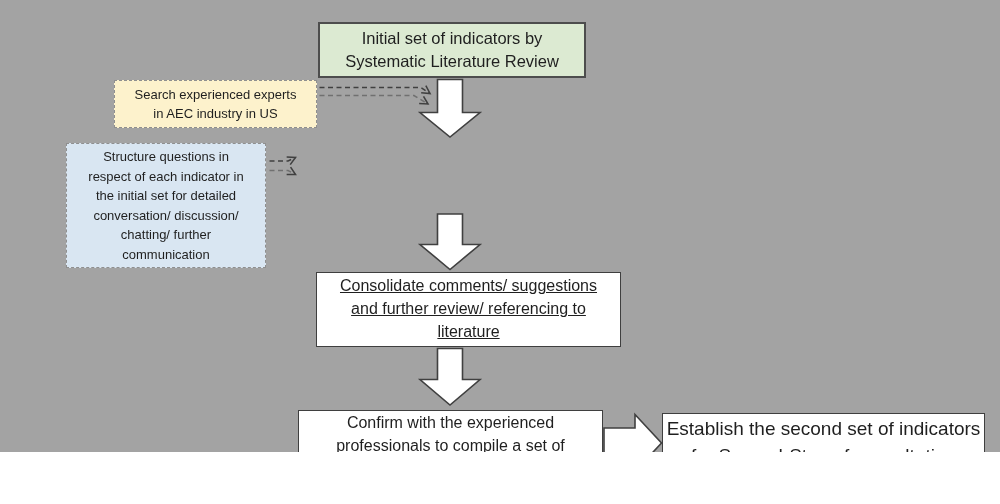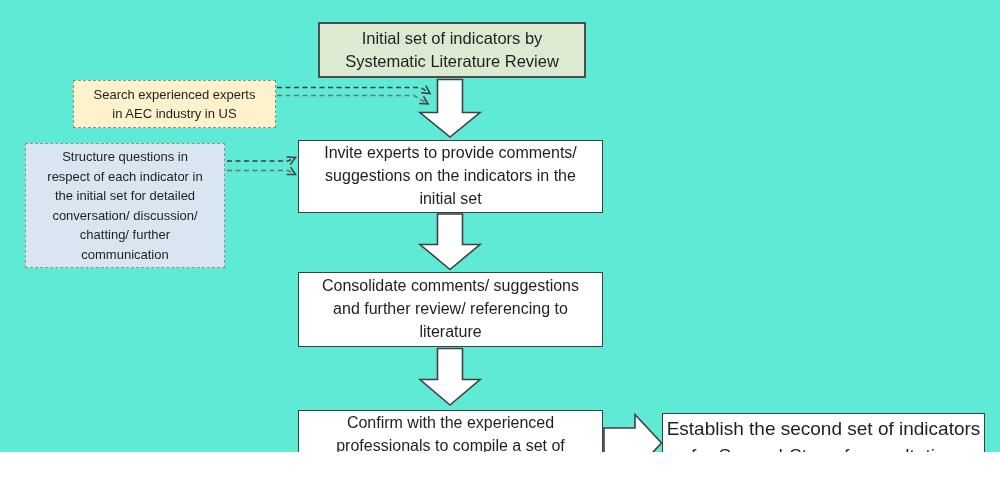--- a/index.html
+++ b/index.html
@@ -4,21 +4,21 @@
 <style>
   html, body {
     margin: 0;
     padding: 0;
     background: #ffffff;
   }
   .canvas {
     position: relative;
     width: 1000px;
     height: 452px;
-    background: #5eead4;
+    background: #a3a3a3;
     font-family: "Liberation Sans", sans-serif;
     color: #1f1f1f;
     overflow: hidden;
   }
   .box {
     position: absolute;
     display: flex;
     align-items: center;
     justify-content: center;
     text-align: center;
@@ -28,37 +28,38 @@
   }
   .flow-box {
     background: #ffffff;
     border: 1.6px solid #3f3f3f;
     font-size: 16px;
   }
   .note-box {
     border: 1.6px dashed #8f8f8f;
     font-size: 13px;
     line-height: 1.5;
+    margin-left: 41px;
   }
   #box-start {
     left: 318px; top: 22px; width: 268px; height: 56px;
     background: #dcead2;
     border: 2px solid #4d4d4d;
     font-size: 16.5px;
   }
   #box-search {
     left: 73px; top: 80px; width: 203px; height: 48px;
     background: #fdf2cc;
   }
   #box-structure {
     left: 25px; top: 143px; width: 200px; height: 125px;
     background: #d9e6f2;
   }
   #box-invite      { left: 298px; top: 140px; width: 305px; height: 73px; }
-  #box-consolidate { left: 298px; top: 272px; width: 305px; height: 75px; }
+  #box-consolidate { left: 316px; top: 272px; width: 305px; height: 75px; text-decoration: underline; }
   #box-confirm     { left: 298px; top: 410px; width: 305px; height: 73px; }
   #box-establish   { left: 662px; top: 413px; width: 323px; height: 59px; font-size: 19px; }
   #arrow-layer {
     position: absolute;
     left: 0; top: 0;
     width: 1000px; height: 504px;
     pointer-events: none;
   }
 </style>
 </head>
@@ -80,23 +81,20 @@
 
     <path d="M277,87.5 L421,87.5 L430,93.5" fill="none" stroke="#404040" stroke-width="1.5" stroke-dasharray="5 3.5" marker-end="url(#openhead)"></path>
     <path d="M277,95.5 L414,95.5 L428,104" fill="none" stroke="#707070" stroke-width="1.5" stroke-dasharray="5 3.5" marker-end="url(#openhead)"></path>
     <path d="M227,161 L288,161 L295.5,157.5" fill="none" stroke="#404040" stroke-width="1.5" stroke-dasharray="5 3.5" marker-end="url(#openhead)"></path>
     <path d="M227,170.5 L288,170.5 L295.5,174.5" fill="none" stroke="#707070" stroke-width="1.5" stroke-dasharray="5 3.5" marker-end="url(#openhead)"></path>
   </svg>
 
   <div class="box" id="box-start">Initial set of indicators by
 Systematic Literature Review</div>
 
-  <div class="box flow-box" id="box-invite">Invite experts to provide comments/
-suggestions on the indicators in the
-initial set</div>
 
   <div class="box flow-box" id="box-consolidate">Consolidate comments/ suggestions
 and further review/ referencing to
 literature</div>
 
   <div class="box flow-box" id="box-confirm">Confirm with the experienced
 professionals to compile a set of
 indicators</div>
 
   <div class="box flow-box" id="box-establish">Establish the second set of indicators

